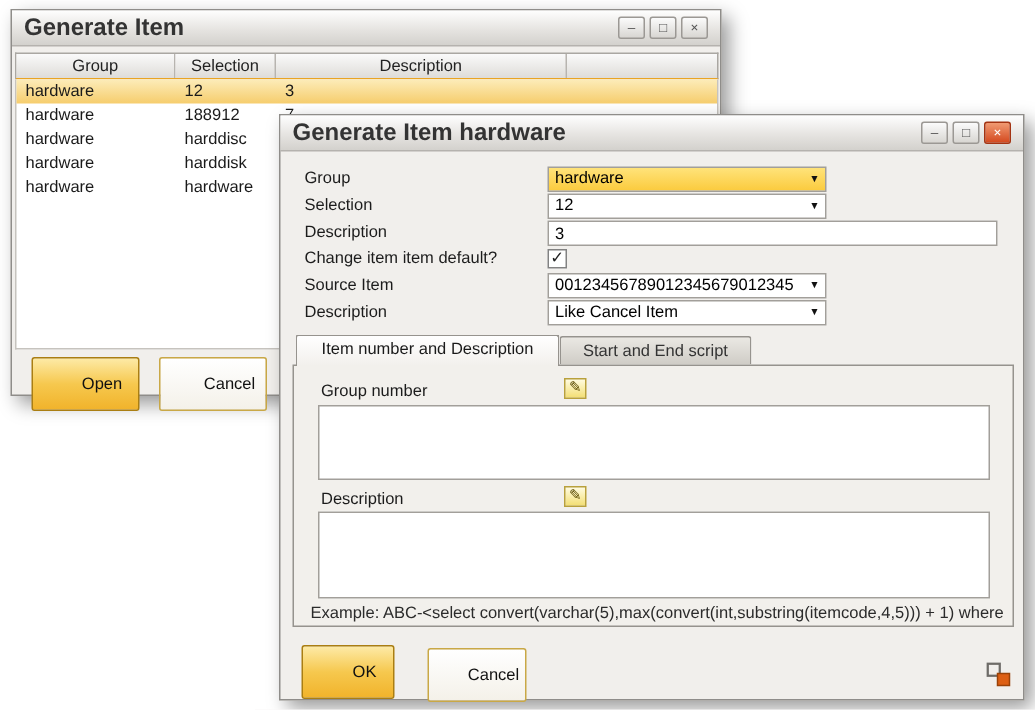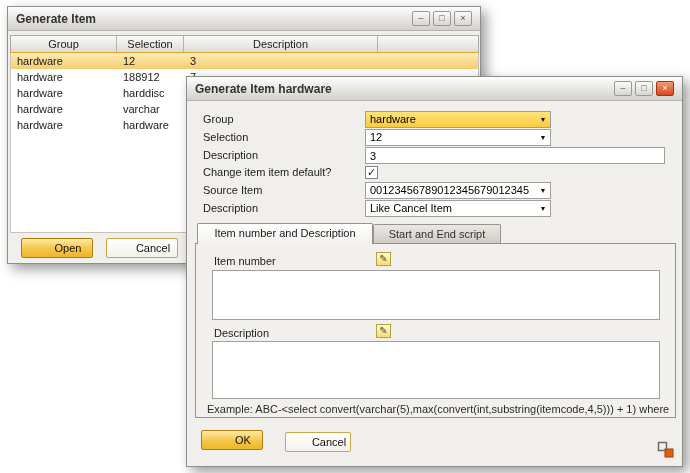--- a/index.html
+++ b/index.html
@@ -3,40 +3,40 @@
 <meta charset="utf-8">
 <style>
   * { margin:0; padding:0; box-sizing:border-box; }
   html,body { width:690px; height:473px; background:#ffffff; font-family:"Liberation Sans",sans-serif; overflow:hidden; position:relative; }
 
   .window { position:absolute; background:#f1efec; border:1px solid #8f8d8a; box-shadow:5px 5px 12px rgba(0,0,0,0.40); }
 
   .titlebar { position:absolute; left:0; top:0; right:0; height:24px;
     background:linear-gradient(#fefefe,#e6e4e1 55%,#d3d1cd);
     border-bottom:1px solid #b5b2ae; display:flex; align-items:center; padding:0 8px; }
-  .titlebar .title { font-size:12px; font-weight:bold; color:#333; }
+  .titlebar .title { font-size:16px; font-weight:bold; color:#333; }
   .chrome { margin-left:auto; display:flex; gap:3px; }
   .chrome-btn { width:18px; height:15px; border:1px solid #9b9894; border-radius:2px;
     background:linear-gradient(#fbfbfb,#d8d6d2); font-size:9px; line-height:13px;
     text-align:center; color:#555; cursor:pointer; }
   .chrome-btn.close-red { background:linear-gradient(#f09a72,#d4491f); border-color:#a33312; color:#fff; }
 
   
   .lw-header { position:absolute; left:2px; top:28px; display:flex; height:18px;
     border:1px solid #aaa7a2; border-bottom:1px solid #e9a424; }
   .lw-col { background:linear-gradient(#fafafa,#dedcd8); border-right:1px solid #b7b4af;
     font-size:11px; line-height:16px; text-align:center; color:#222; }
   .lw-col:last-child { border-right:none; }
   .lw-body { position:absolute; left:2px; top:46px; width:469px; height:180px;
     background:#fff; border:1px solid #c6c3be; border-top:none; }
   .lw-row { display:flex; height:16px; line-height:16px; font-size:11px; color:#1a1a1a; cursor:pointer; }
   .lw-row.selected { background:linear-gradient(#fcecb9,#f6cd6d); }
   .lw-cell { padding-left:6px; overflow:hidden; white-space:nowrap; }
 
-  .btn { position:absolute; height:20px; font-size:11px; border-radius:2px; cursor:pointer;
+  .btn { position:absolute; height:36px; font-size:11px; border-radius:2px; cursor:pointer;
     font-family:inherit; color:#111;padding-left:22px; }
   .btn.gold { background:linear-gradient(#fdeaa6,#f6c84e 50%,#f1b32b); border:1px solid #aa7e12; }
   .btn.plain { background:linear-gradient(#ffffff,#f4f1e9); border:1px solid #c9a846; }
 
   
   .field-label { position:absolute; left:16px; height:17px; line-height:17px; font-size:11px; color:#1c1c1c; }
   .combo { position:absolute; left:178px; width:186px; height:17px; background:#fff;
     border:1px solid #a29f9a; font-size:11px; cursor:pointer; }
   .combo-value { position:absolute; left:4px; right:13px; top:0; height:15px; line-height:15px;
     overflow:hidden; white-space:nowrap; }
@@ -100,21 +100,21 @@
       <div class="lw-cell" style="width:67px">188912</div>
       <div class="lw-cell" style="width:194px">7</div>
     </div>
     <div class="lw-row">
       <div class="lw-cell" style="width:106px">hardware</div>
       <div class="lw-cell" style="width:67px">harddisc</div>
       <div class="lw-cell" style="width:194px"></div>
     </div>
     <div class="lw-row">
       <div class="lw-cell" style="width:106px">hardware</div>
-      <div class="lw-cell" style="width:67px">varchar</div>
+      <div class="lw-cell" style="width:67px">harddisk</div>
       <div class="lw-cell" style="width:194px"></div>
     </div>
     <div class="lw-row">
       <div class="lw-cell" style="width:106px">hardware</div>
       <div class="lw-cell" style="width:67px">hardware</div>
       <div class="lw-cell" style="width:194px"></div>
     </div>
   </div>
 
   <button class="btn gold" style="left:13px;top:231px;width:72px;">Open</button>
@@ -161,21 +161,21 @@
   <div class="field-label" style="top:123px;">Description</div>
   <div class="combo" style="top:123px;">
     <span class="combo-value">Like Cancel Item</span>
     <span class="combo-arrow">▼</span>
   </div>
 
   <div class="tab active" style="left:10px;width:176px;">Item number and Description</div>
   <div class="tab inactive" style="left:186px;width:128px;">Start and End script</div>
 
   <div class="tab-panel panel">
-    <div class="panel-label" style="left:18px;top:10px;">Item number</div>
+    <div class="panel-label" style="left:18px;top:10px;">Group number</div>
     <div class="edit-icon" style="left:180px;top:8px;">
       <span>✎</span>
     </div>
     <textarea class="ta" style="left: 16px; top: 26px; width: 448px; height: 50px;"></textarea>
 
     <div class="panel-label" style="left:18px;top:82px;">Description</div>
     <div class="edit-icon" style="left:180px;top:80px;">
       <span>✎</span>
     </div>
     <textarea class="ta" style="left: 16px; top: 97px; width: 448px; height: 58px;"></textarea>

